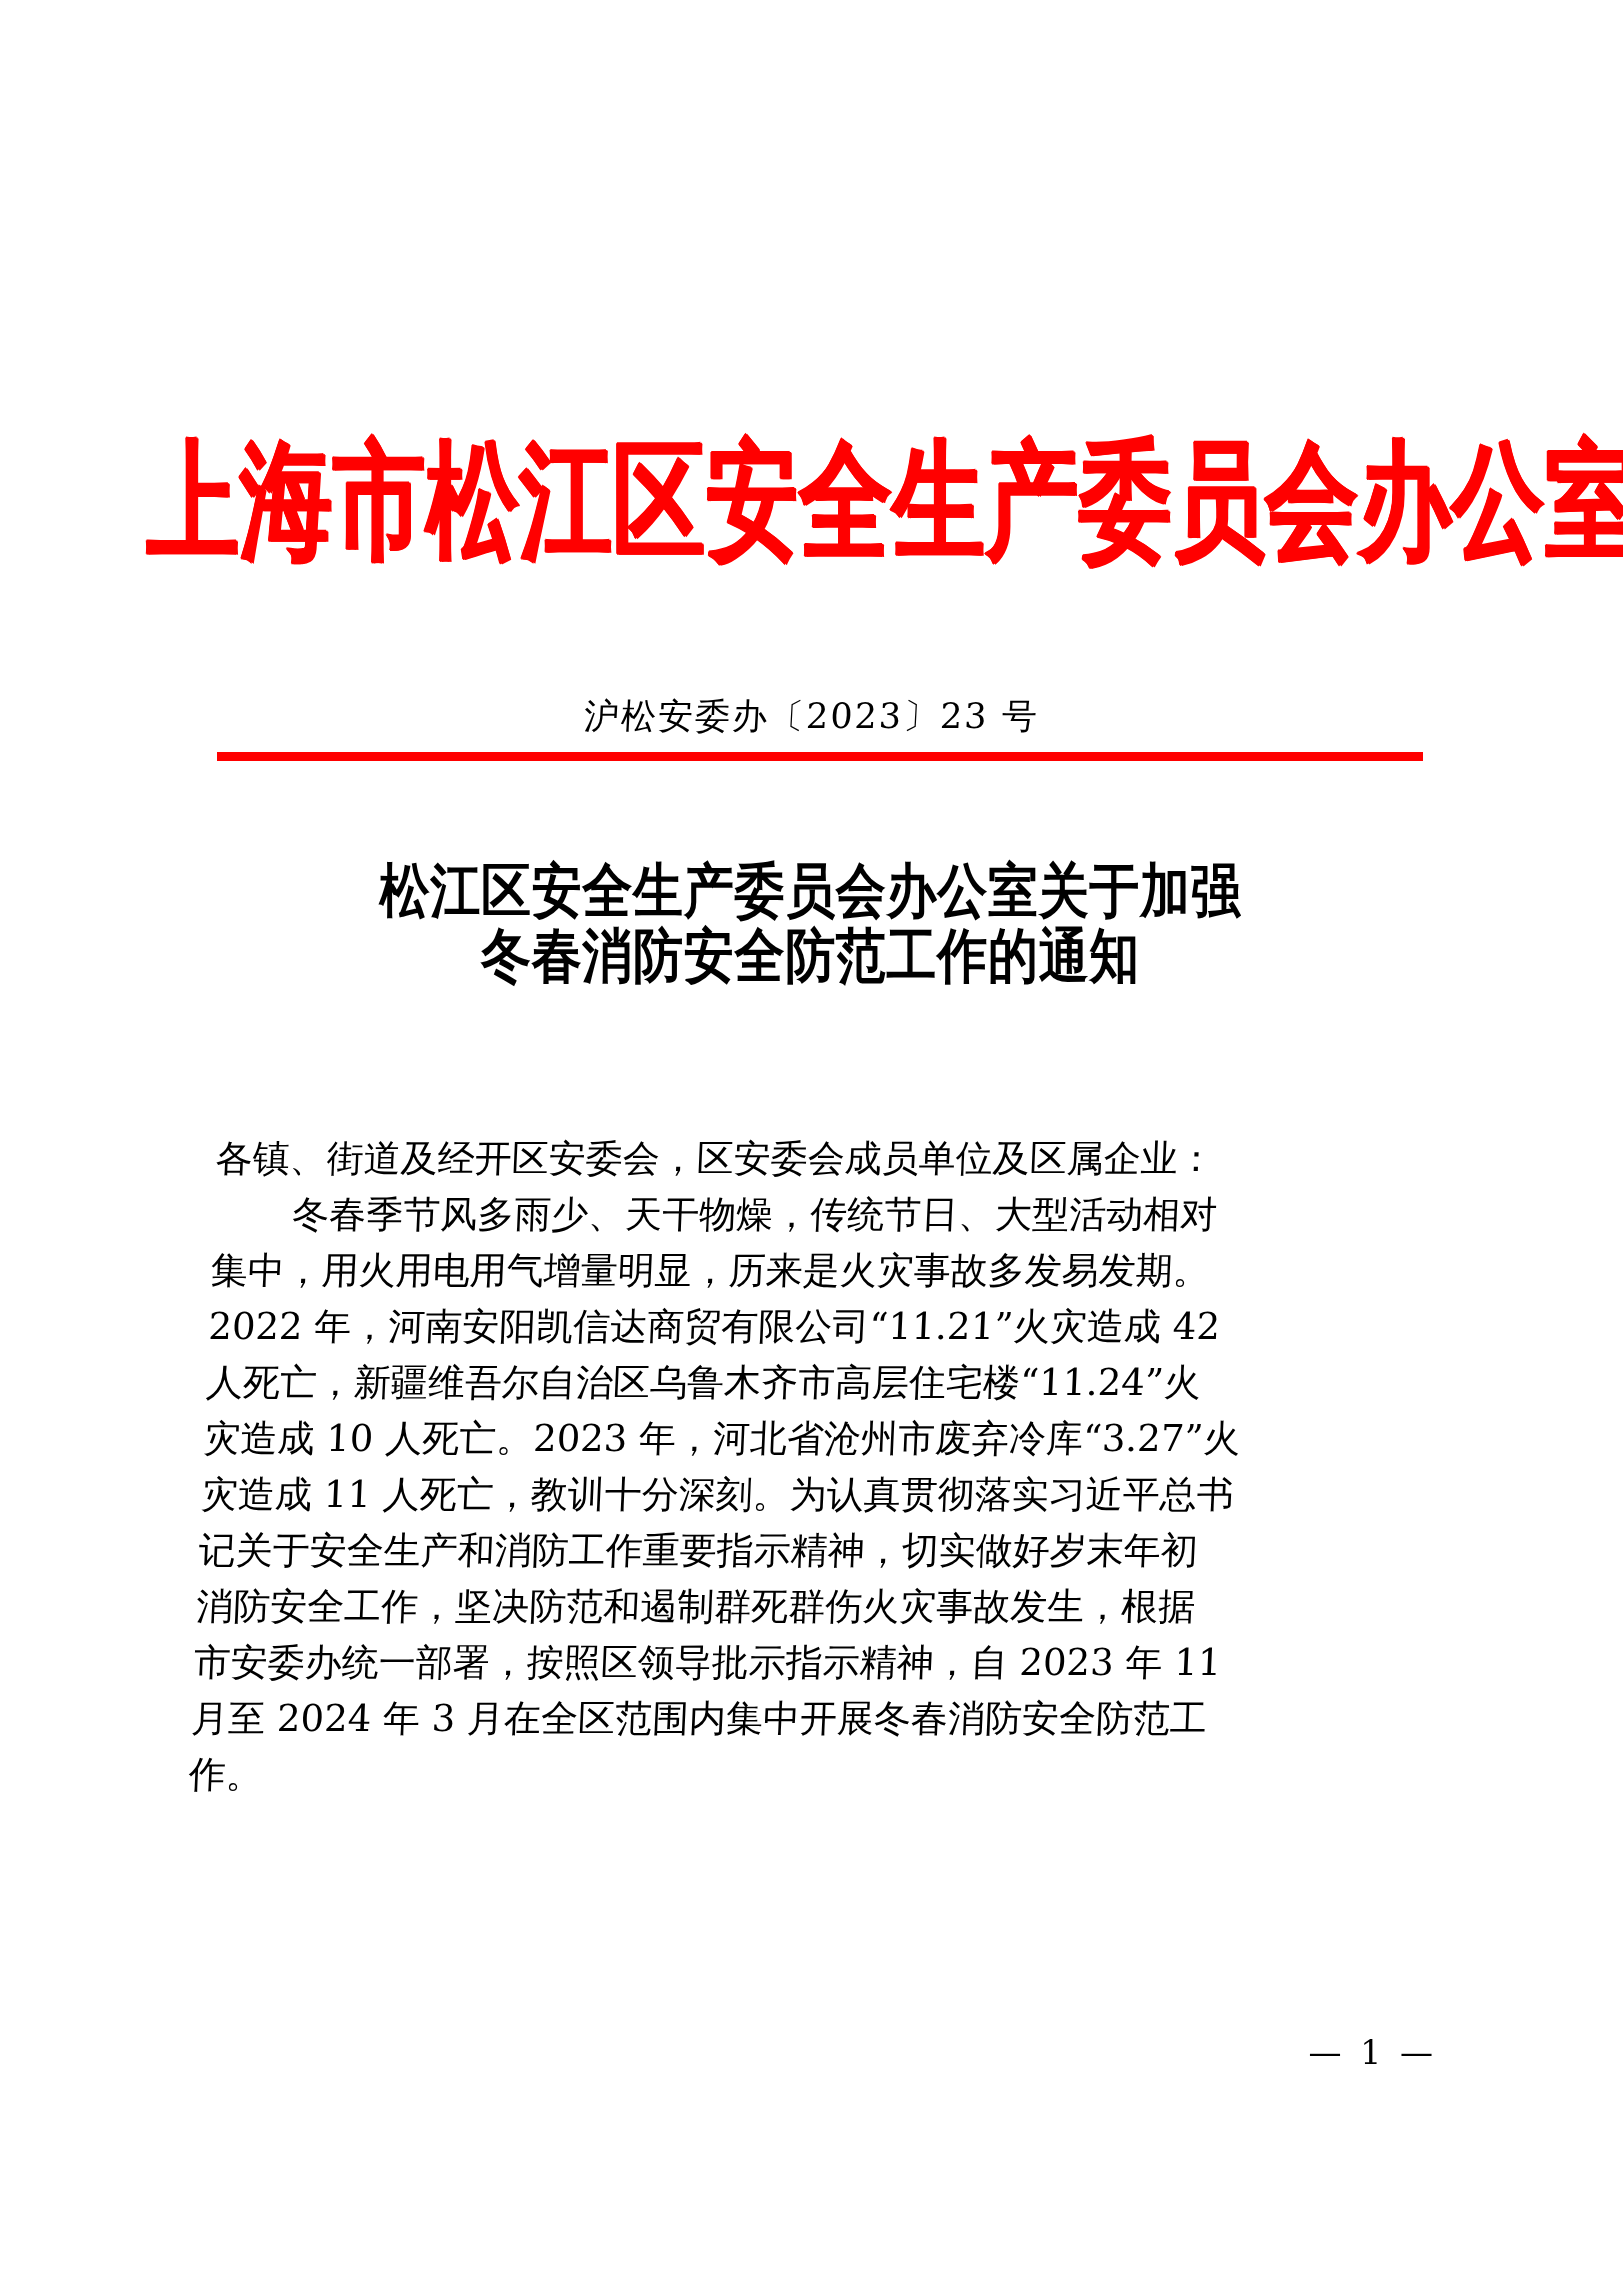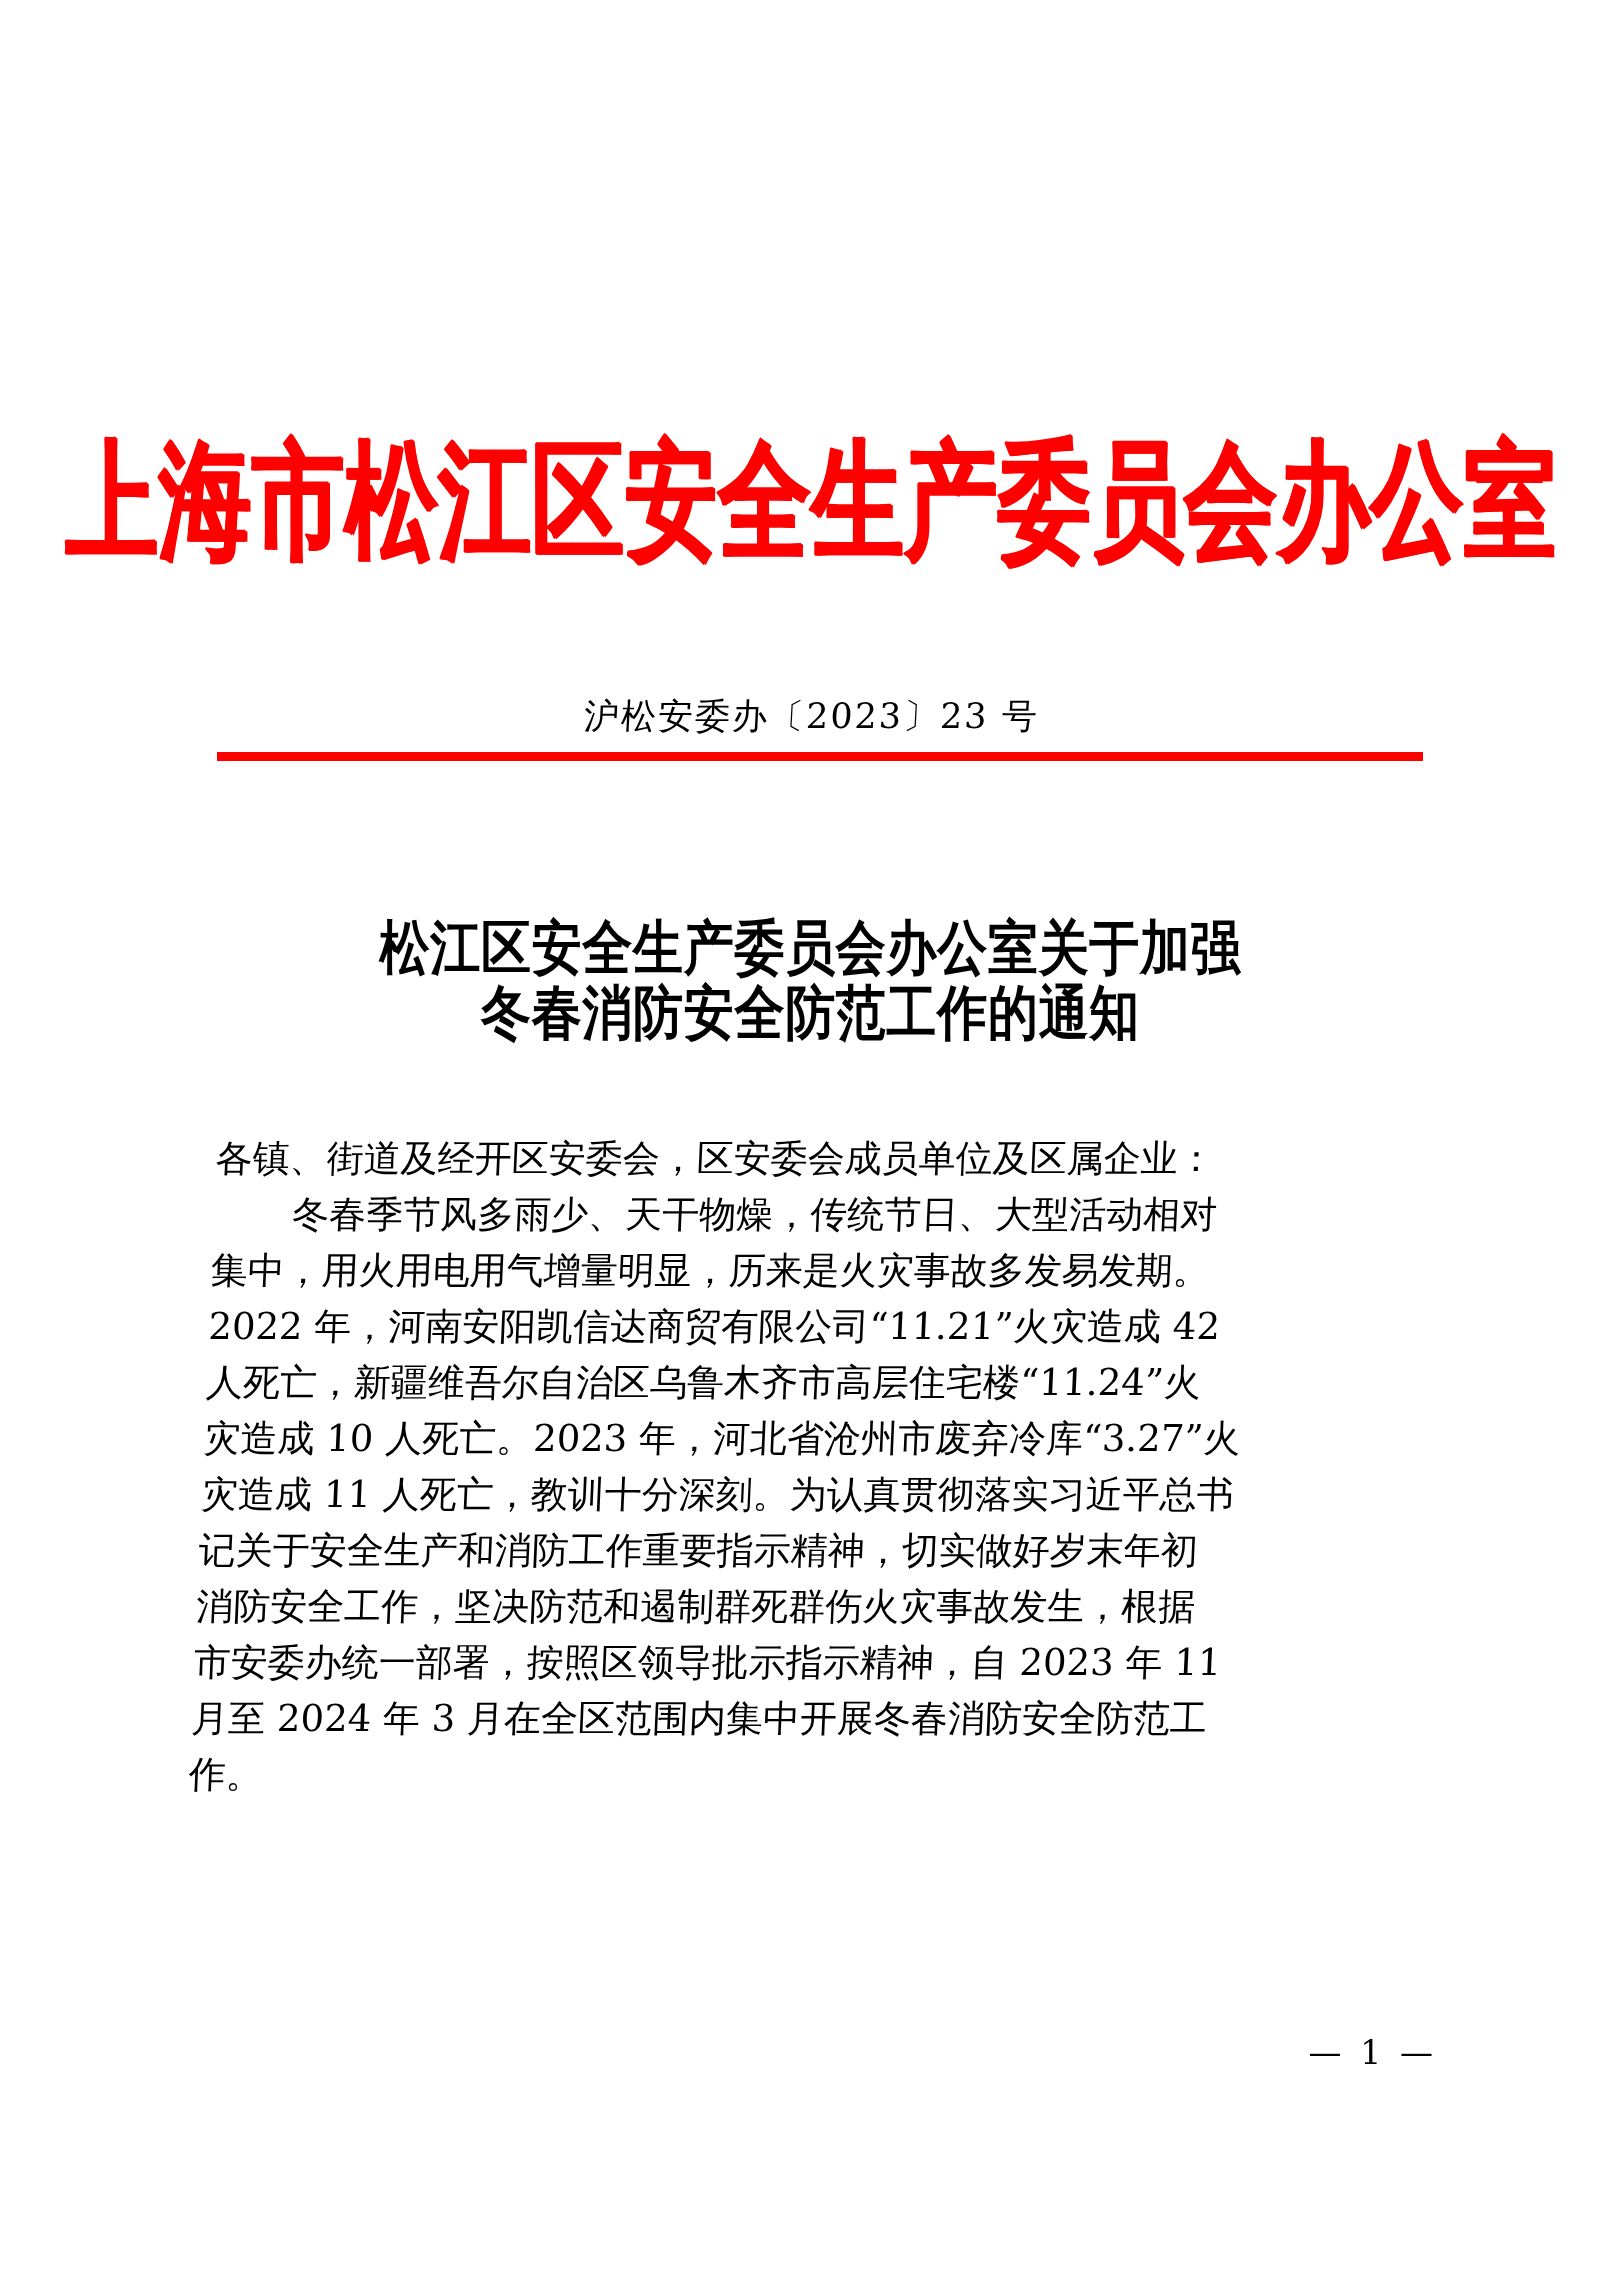--- a/index.html
+++ b/index.html
@@ -21,21 +21,21 @@
     box-sizing: border-box;
     overflow: hidden;
   }
 
   
   .masthead {
     position: absolute;
     left: 0;
     top: 436px;
     width: 1623px;
-    text-align: center;
+    text-align: right;
     line-height: 1;
   }
 
   .masthead-title {
     display: inline-block;
     color: #FF0000;
     font-family: "DejaVu Serif", "Liberation Serif", serif;
     font-weight: 700;
     font-size: 90px;
     letter-spacing: 1.4px;
@@ -72,21 +72,21 @@
     top: 752px;
     width: 1206px;
     height: 8.9px;
     background: #FF0000;
   }
 
   
   .doc-title {
     position: absolute;
     left: 217px;
-    top: 915px;
+    top: 858px;
     width: 1187px;
     text-align: center;
     color: #000000;
     font-family: "DejaVu Serif", "Liberation Serif", serif;
     font-weight: 700;
     font-size: 50px;
     line-height: 65px;
     letter-spacing: 0.7px;
   }
 

